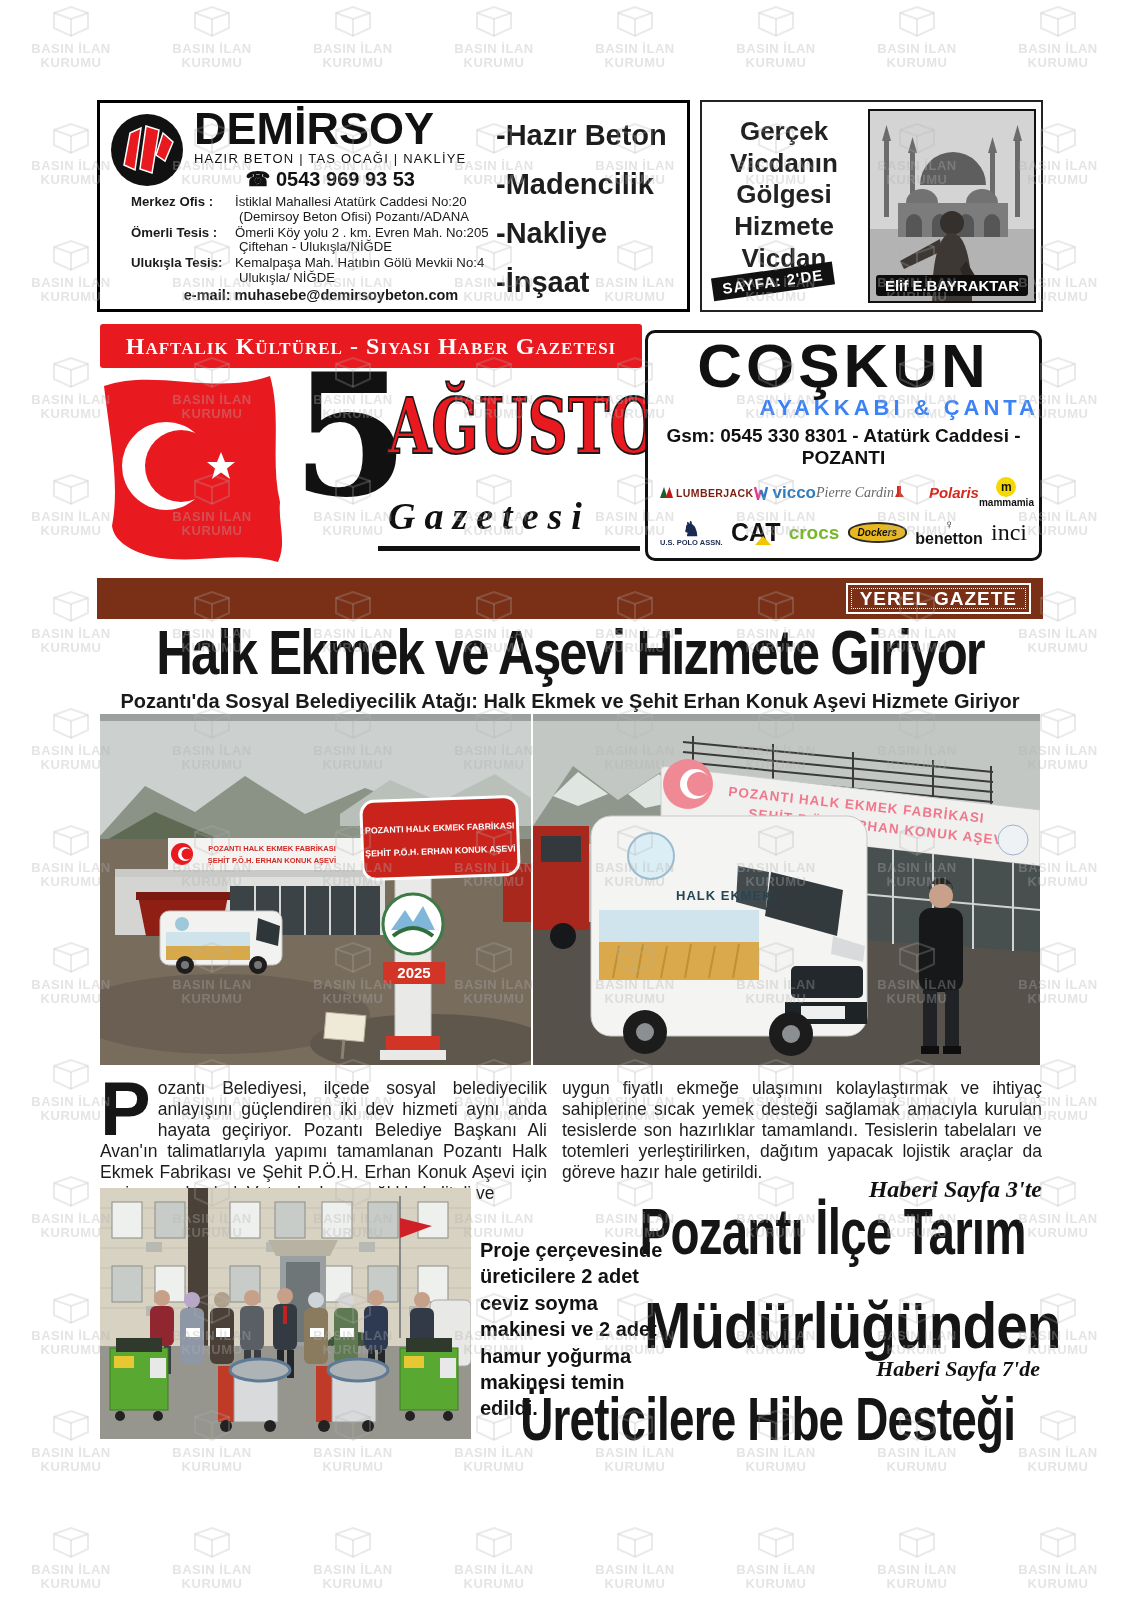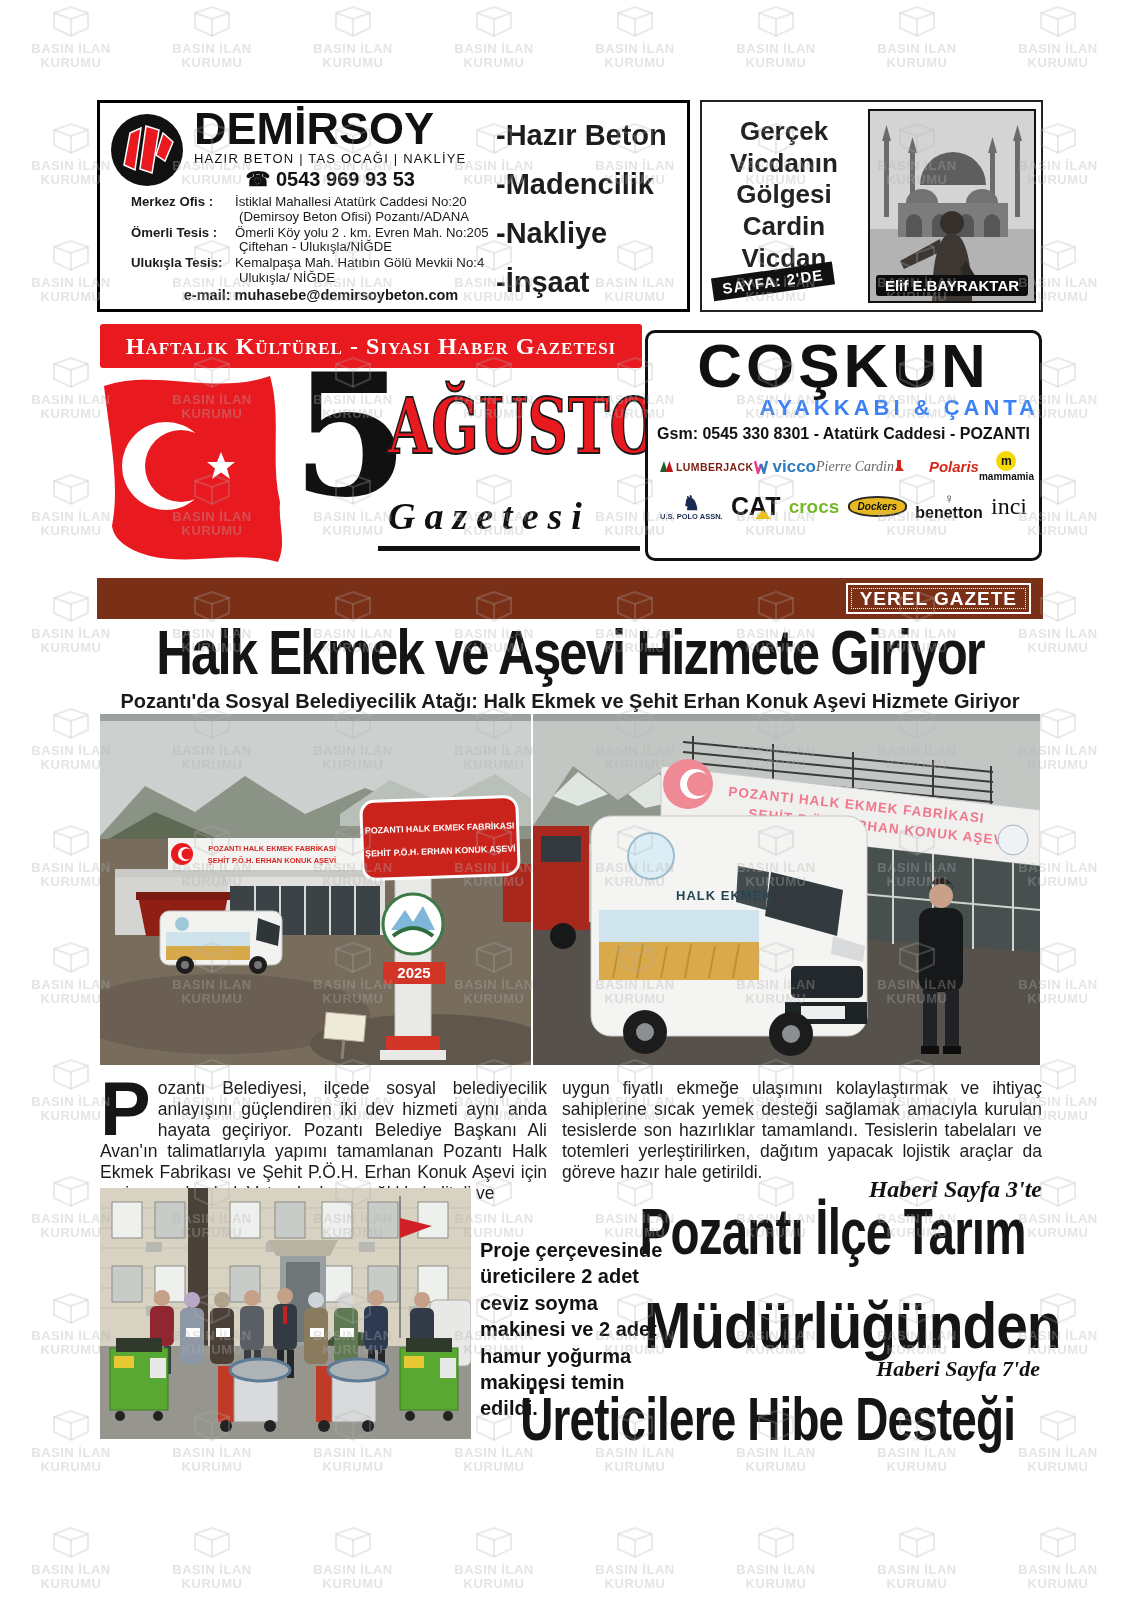--- a/index.html
+++ b/index.html
@@ -46,21 +46,21 @@
       font-weight:700;font-size:62px;color:#e8191f;-webkit-text-stroke:1.5px #1a1a1a;
       letter-spacing:0;transform:scale(.9,1.25);transform-origin:top left;white-space:nowrap;}
   .mast-sub{position:absolute;left:388px;top:494px;font-family:"Liberation Serif",serif;
       font-style:italic;font-weight:700;font-size:38px;letter-spacing:9px;color:#111;}
   .mast-underline{position:absolute;left:378px;top:546px;width:262px;height:5px;background:#111;}
   .coskun-box{position:absolute;left:645px;top:330px;width:397px;height:231px;border:3px solid #111;
       border-radius:10px;box-sizing:border-box;background:#fff;}
   .coskun-brand{text-align:center;font-size:62px;font-weight:700;letter-spacing:4px;
       line-height:1;margin-top:2px;color:#111;}
   .coskun-sub{text-align:right;font-size:22px;font-weight:700;letter-spacing:4px;margin-top:-2px;color:#3b82f6;}
-  .coskun-contact{text-align:center;font-size:16px;font-weight:700;margin-top:4px;color:#111;}
+  .coskun-contact{text-align:center;font-size:19px;font-weight:700;margin-top:4px;color:#111;}
   .brands-row{display:flex;align-items:center;justify-content:space-between;padding:0 12px;}
   .r1{margin-top:8px;}
   .r2{margin-top:10px;}
   .bl{font-weight:700;white-space:nowrap;display:flex;align-items:center;gap:3px;}
   .lumberjack{font-size:10.5px;color:#7a1d12;letter-spacing:.4px;}
   .vicco{font-size:17px;color:#2e7bc0;}
   .pierre{font-family:"Liberation Serif",serif;font-style:italic;font-weight:400;font-size:14px;color:#666;}
   .polaris{font-size:15px;color:#d42a1e;font-style:italic;gap:24px;}
   .mammamia{flex-direction:column;gap:0;font-size:10px;color:#111;line-height:1;}
   .mm-icon{width:20px;height:20px;background:#f5d800;border-radius:50%;display:flex;align-items:center;
@@ -161,21 +161,21 @@
       <div>-Nakliye</div>
       <div>-İnşaat</div>
     </div>
   </div>
 
   <div class="column-box">
     <div class="column-title">
       <div>Gerçek</div>
       <div>Vicdanın</div>
       <div>Gölgesi</div>
-      <div>Cardin</div>
+      <div>Hizmete</div>
       <div>Vicdan</div>
     </div>
     <div class="page-tag">SAYFA: 2'DE</div>
     <div class="column-photo">
       <svg width="164" height="190" viewBox="0 0 164 190">
         <rect width="164" height="190" fill="#d4d4d4"></rect>
         <rect x="0" y="118" width="164" height="72" fill="#b3b3b3"></rect>
         <g>
           <rect x="14" y="28" width="5" height="78" fill="#6b6b6b"></rect>
           <polygon points="12,30 16.5,14 21,30" fill="#6b6b6b"></polygon>

